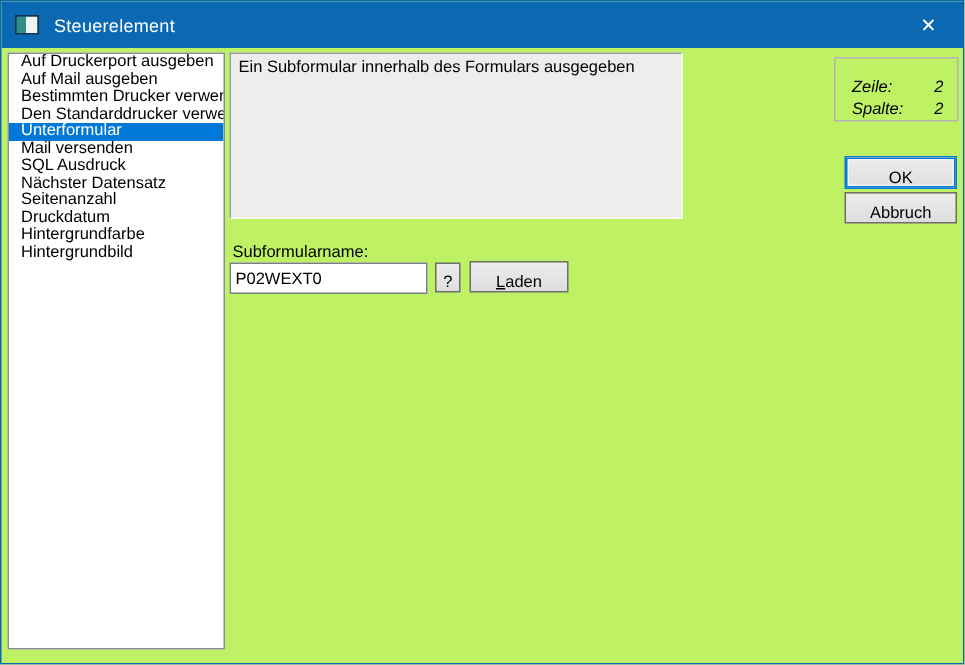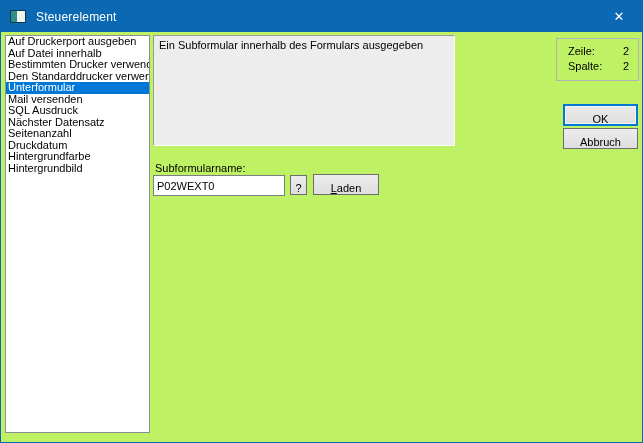--- a/index.html
+++ b/index.html
@@ -39,21 +39,21 @@
   .listbox{
     position:absolute;left:4px;top:34px;
     width:145px;height:398px;
     background:#fff;
     border:1px solid #8a8f94;
     box-sizing:border-box;
     overflow:hidden;
   }
   .list-item{
     font-size:11px;line-height:11.5px;
-    padding-left:2px;
+    padding-left:8px;
     white-space:nowrap;
     color:#000;
   }
   .list-item.selected{background:var(--selection);color:#fff;}
   
   .desc-box{
     position:absolute;left:152px;top:34px;
     width:302px;height:111px;
     background:#ededed;
     border:1px solid;
@@ -62,21 +62,22 @@
     font-size:11px;line-height:13px;
     padding:3px 5px;
     color:#000;
   }
   
   .pos-panel{
     position:absolute;left:555px;top:37px;
     width:83px;height:43px;
     border:1px solid #b3b3b3;
     box-sizing:border-box;
-    padding:5px 9px 0 11px;
+    padding:12px 9px 0 11px;
+    font-style:italic;
   }
   .pos-row{
     display:flex;justify-content:space-between;
     font-size:11px;line-height:15px;color:#000;
   }
   
   .btn{
     font-size:11px;color:#000;
     display:flex;align-items:flex-end;justify-content:center;
     box-sizing:border-box;
@@ -115,21 +116,21 @@
   <div class="titlebar">
     <div class="app-icon"></div>
     <div class="title">Steuerelement</div>
     <div class="close-btn">
       <span>✕</span>
     </div>
   </div>
 
   <div class="listbox">
       <div class="list-item">Auf Druckerport ausgeben</div>
-      <div class="list-item">Auf Datei innerhalb</div>
+      <div class="list-item">Auf Mail ausgeben</div>
       <div class="list-item">Bestimmten Drucker verwenden</div>
       <div class="list-item">Den Standarddrucker verwenden</div>
       <div class="list-item selected">Unterformular</div>
       <div class="list-item">Mail versenden</div>
       <div class="list-item">SQL Ausdruck</div>
       <div class="list-item">Nächster Datensatz</div>
       <div class="list-item">Seitenanzahl</div>
       <div class="list-item">Druckdatum</div>
       <div class="list-item">Hintergrundfarbe</div>
       <div class="list-item">Hintergrundbild</div>

